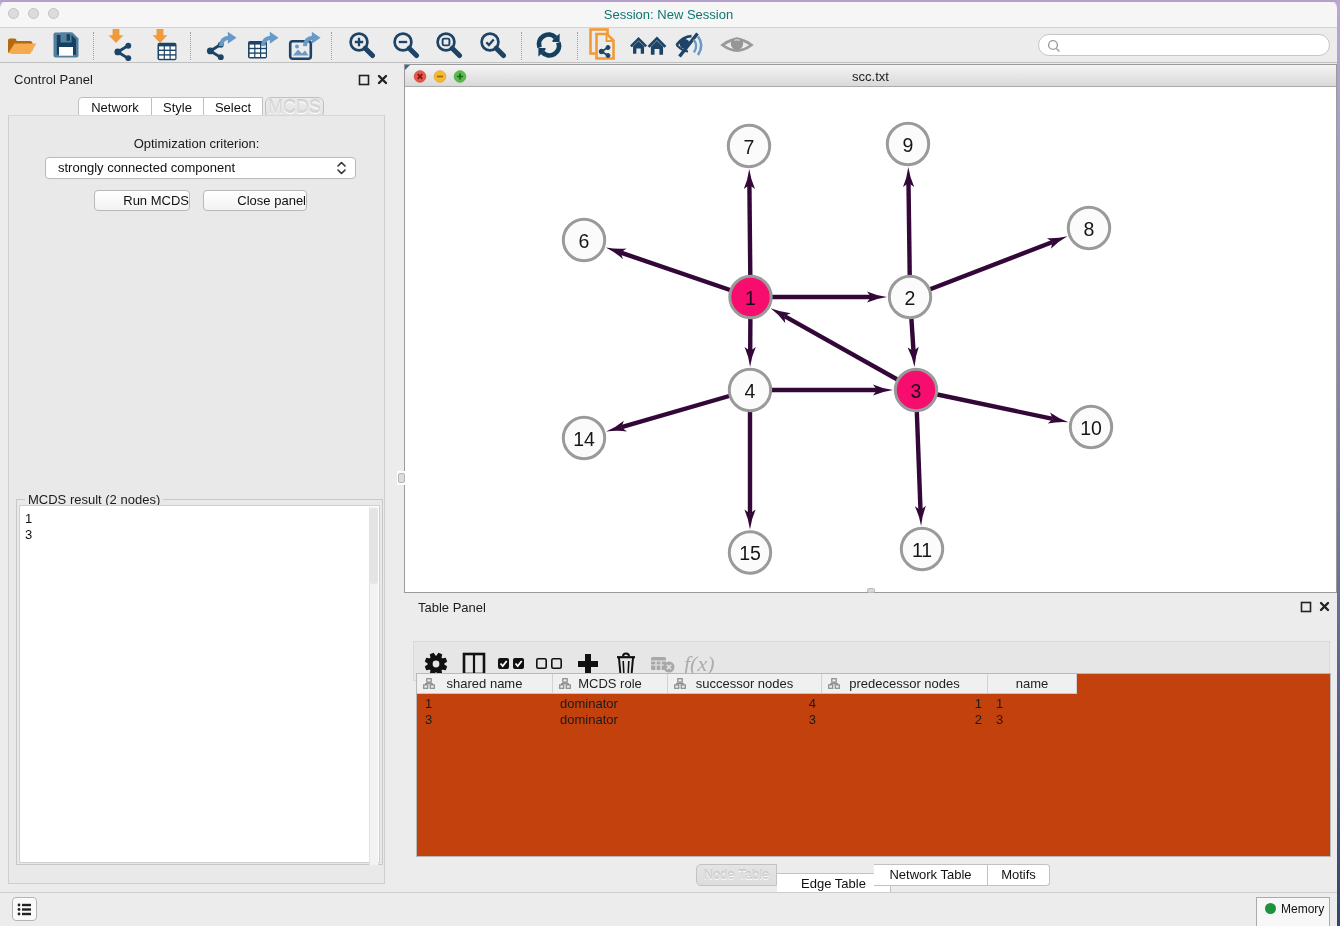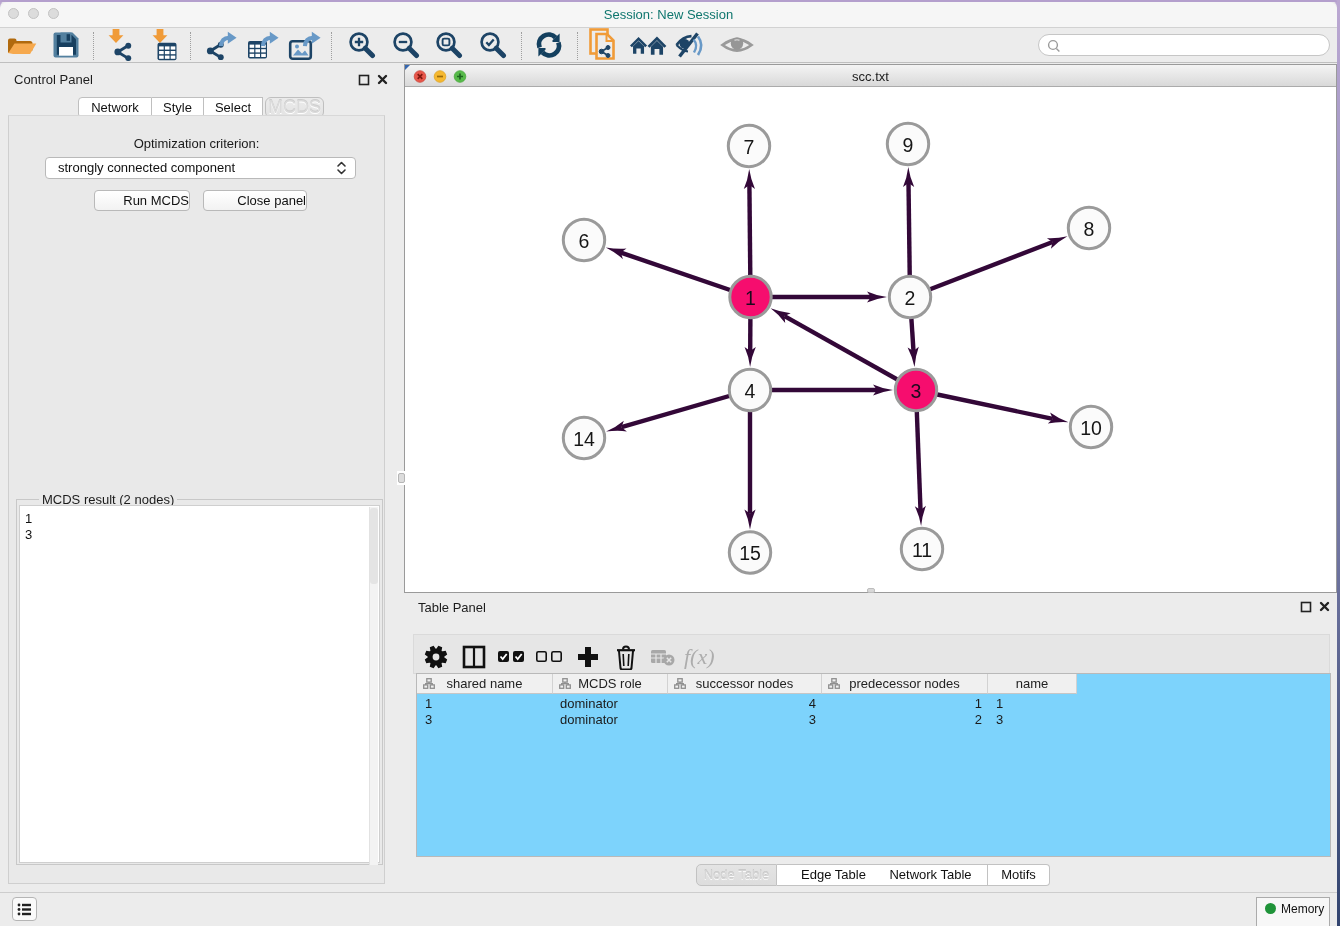--- a/index.html
+++ b/index.html
@@ -34,39 +34,39 @@
   #dropdown { position:absolute; left:36px; top:41px; width:311px; height:22px;
               background:#fff; border:1px solid #b9b9b9; border-radius:4px;
               font-size:13px; color:#111; line-height:20px; padding-left:12px; }
   .btn { position:absolute; top:74px; height:21px; background:linear-gradient(#ffffff,#f2f2f2);
          border:1px solid #b9b9b9; border-radius:4px; font-size:13px; color:#111;
          text-align:right; line-height:19px; }
   #fieldset { position:absolute; left:16px; top:431px; width:367px; height:372px; }
   #fs-border { position:absolute; left:0; top:5px; width:100%; height:366px;
                border:1px solid #c8c8c8; }
   #fs-legend { position:absolute; left:9px; top:-1px; line-height:13px; height:13px; background:#e9e9e9; padding:0 3px;
-               font-size:13px; color:#1b1b1b;margin-left:14px; }
+               font-size:13px; color:#1b1b1b; }
   #fs-white { position:absolute; left:3px; top:11px; width:361px; height:358px;
               background:#ffffff; border:1px solid #cfcfcf; font-size:13px; color:#111; }
   #fs-scroll { position:absolute; right:1px; top:1px; width:9px; height:358px;
                background:#f3f3f3; border-left:1px solid #e2e2e2; }
   
   #netwin { position:absolute; left:404px; top:64px; width:933px; height:529px;
             border:1px solid #9a9a9a; background:#fff; }
   #net-title { position:absolute; left:0; top:0; width:100%; height:22px;
                background:linear-gradient(#f4f4f4,#d9d9d9); border-bottom:1px solid #ababab; }
   #net-title-text { position:absolute; width:100%; text-align:center; top:4px;
                     font-size:13px; color:#1c1c1c; }
   
   #tpanel { position:absolute; left:404px; top:593px; width:933px; height:300px; background:#ececec; }
   #tp-title { position:absolute; left:14px; top:7px; font-size:13px; color:#1d1d1d; }
-  #tp-toolbar { position:absolute; left:9px; top:41px; width:917px; height:40px;
+  #tp-toolbar { position:absolute; left:9px; top:48px; width:917px; height:40px;
                 background:#e6e6e6; border:1px solid #dadada; }
   #tbl { position:absolute; left:12px; top:80px; width:915px; height:184px;
-         background:#7dd3fc; border:1px solid #b9b9b9; }
+         background:#c2410c; border:1px solid #b9b9b9; }
   .th { position:absolute; top:0; height:20px; background:#f0f0f0; border-right:1px solid #d2d2d2;
         border-bottom:1px solid #c6c6c6; font-size:13px; color:#222; text-align:center;
         line-height:19px; }
   .td { position:absolute; font-size:13px; color:#1b1b1b; }
   .btab { position:absolute; top:271px; height:22px; background:#fff; border:1px solid #c2c2c2;
           font-size:13px; color:#111; text-align:center; line-height:20px; }
   
   #statusbar { position:absolute; left:0; top:892px; width:100%; height:34px;
                background:#ececec; border-top:1px solid #cdcdcd; }
 </style>
@@ -428,21 +428,21 @@
       <div class="td" style="left:251px;top:22px;width:148px;text-align:right;">4</div>
       <div class="td" style="left:405px;top:22px;width:160px;text-align:right;">1</div>
       <div class="td" style="left:579px;top:22px;">1</div>
       <div class="td" style="left:8px;top:38px;">3</div>
       <div class="td" style="left:143px;top:38px;">dominator</div>
       <div class="td" style="left:251px;top:38px;width:148px;text-align:right;">3</div>
       <div class="td" style="left:405px;top:38px;width:160px;text-align:right;">2</div>
       <div class="td" style="left:579px;top:38px;">3</div>
     </div>
     <div class="btab" style="left:292px;width:81px;background:linear-gradient(#e4e4e4,#dddddd);color:#d4d4d4;text-shadow:0 1px 0 #fafafa, 0 -1px 0 #c8c8c8;border-radius:5px 0 0 5px;">Node Table</div>
-    <div class="btab" style="left:373px;width:114px;border-left:none;">Edge Table</div>
+    <div class="btab" style="left:373px;width:114px;border-left:none;margin-top:9px;">Edge Table</div>
     <div class="btab" style="left:470px;width:114px;border-left:none;">Network Table</div>
     <div class="btab" style="left:584px;width:62px;border-left:none;border-radius:0 4px 4px 0;">Motifs</div>
   </div>
 
   <div id="statusbar">
     <div class="abs" style="left:12px;top:4px;width:25px;height:24px;background:#fafafa;border:1px solid #b5b5b5;border-radius:4px;">
       <svg width="15" height="15" viewBox="0 0 15 15" style="position:absolute;left:4px;top:4px">
         <circle cx="2" cy="3" r="1.4" fill="#222"></circle>
           <rect x="5" y="1.8" width="9" height="2.4" fill="#222"></rect>
         <circle cx="2" cy="7.5" r="1.4" fill="#222"></circle>

